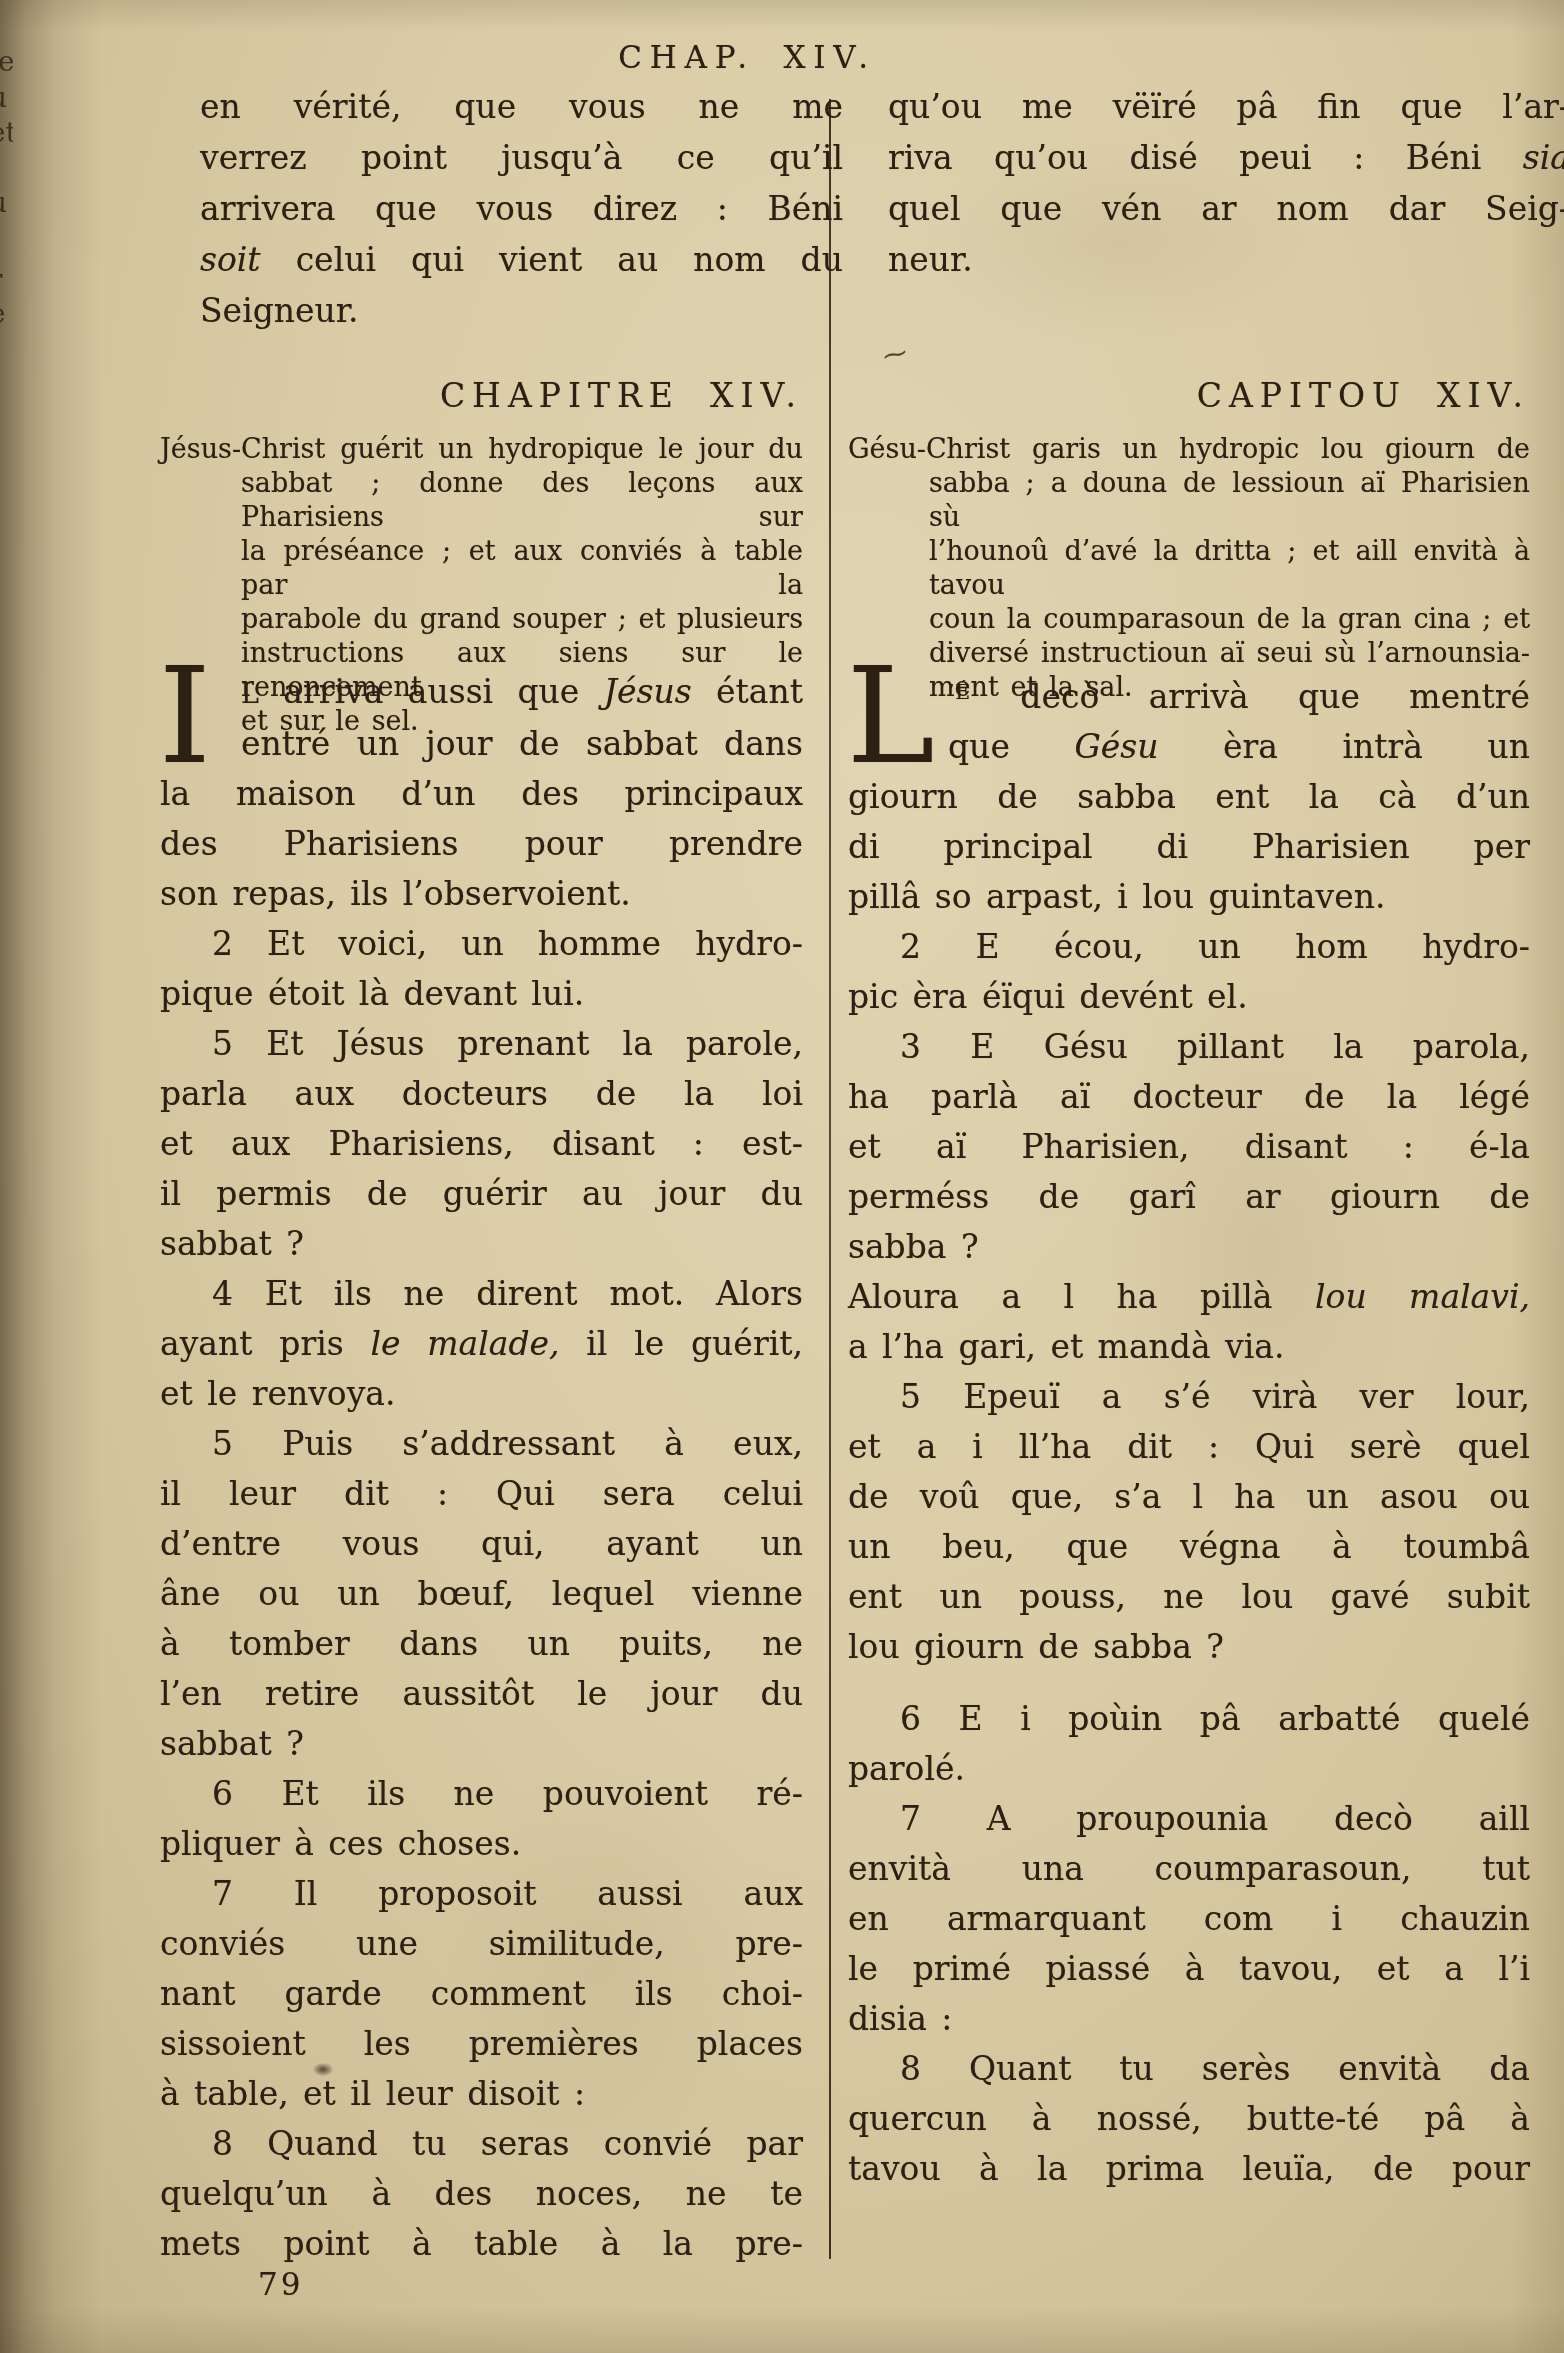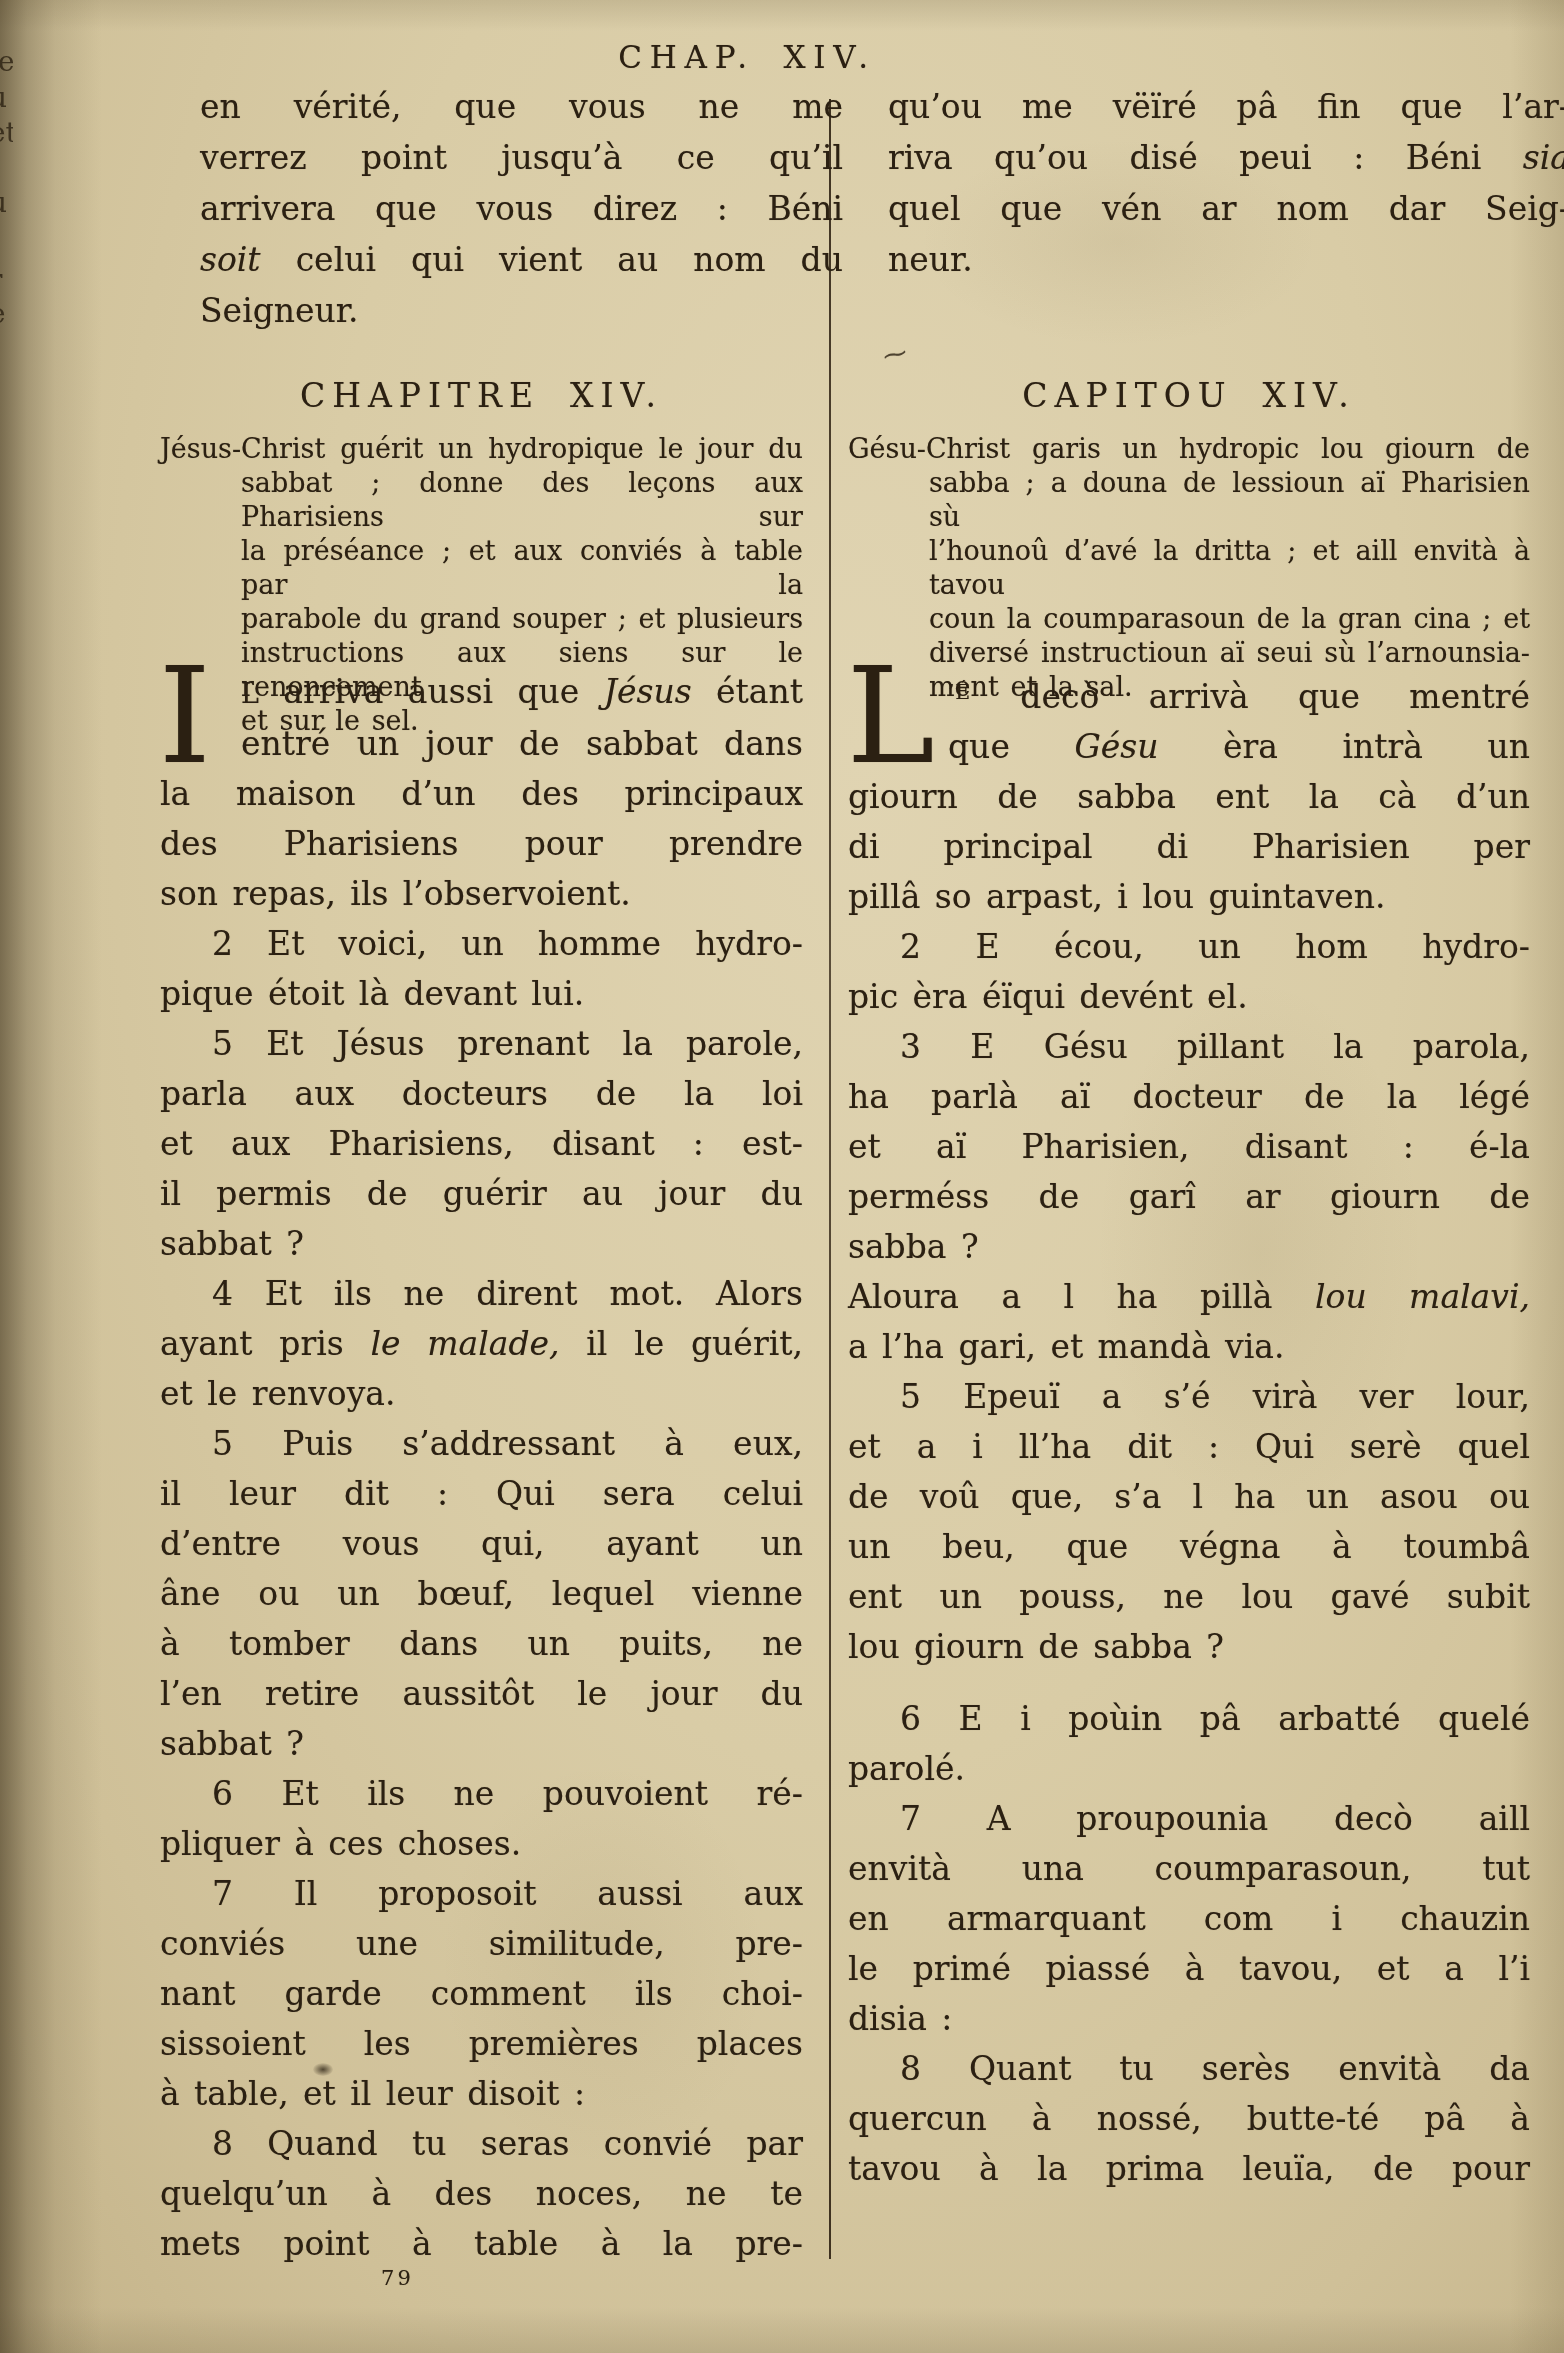--- a/index.html
+++ b/index.html
@@ -25,21 +25,21 @@
   .divider{
     position:absolute;left:829px;top:99px;width:2.3px;height:2160px;
     background:linear-gradient(180deg, rgba(46,33,18,.9) 0%, rgba(46,33,18,.75) 40%, rgba(46,33,18,.9) 100%);
   }
   .column{position:absolute;top:0;height:2354px;}
   .col-left{left:160px;width:643px;}
   .col-right{left:848px;width:682px;}
   .section{position:absolute;left:0;width:100%;}
   .intro{top:81px;margin-left:40px;}
   .chap-head{
-    top:376px;text-align:center;
+    top:376px;text-align:right;
     font-size:33px;letter-spacing:7px;word-spacing:12.5px;
   }
   .summary{top:432px;}
   .verses{top:667px;}
   .line{position:relative;line-height:51px;min-height:51px;word-spacing:3.9px;}
   .verses .line{line-height:50px;min-height:50px;}
   .intro .line,.verses .line{font-size:33px;}
   .summary .line{font-size:27px;line-height:34px;min-height:34px;word-spacing:3.1px;}
   .full{text-align:justify;text-align-last:justify;text-justify:inter-word;}
   .last{text-align:left;}
@@ -51,21 +51,21 @@
   .em{font-style:italic;}
   .sc{font-size:0.82em;}
   .sup{font-size:0.62em;vertical-align:0.45em;letter-spacing:0.8px;}
   .dropcap{
     position:absolute;left:-1.6px;top:0px;
     font-size:133px;line-height:99px;font-weight:400;
     text-shadow:0 0 0.8px rgba(43,32,18,.4);
   }
   .page-number{
     position:absolute;left:258px;top:2266px;width:156px;
-    text-align:right;font-size:21px;letter-spacing:3.1px;
+    text-align:left;font-size:31px;letter-spacing:3.1px;
   }
   .printer-mark{
     position:absolute;left:883px;top:340px;
     font-size:23.5px;transform:rotate(-12deg);opacity:.8;
   }
   .edge-frag{
     position:absolute;left:-11px;width:23.5px;
     font-size:28px;color:rgba(43,32,18,.8);overflow:hidden;
   }
   .stain-a{position:absolute;left:313px;top:2063px;width:20.3px;height:12.5px;border-radius:50%;

